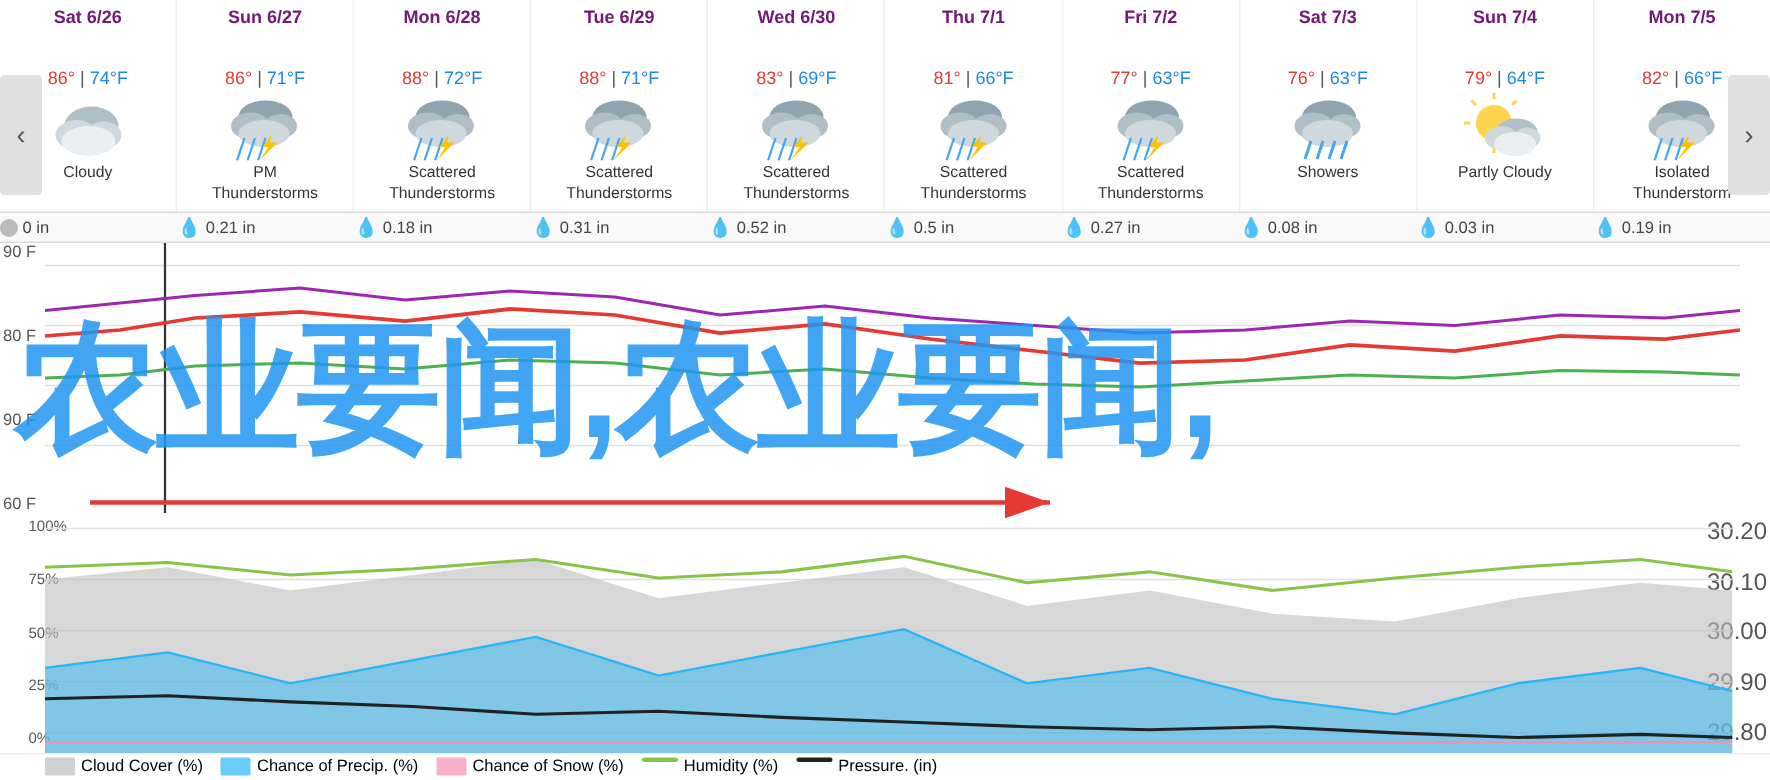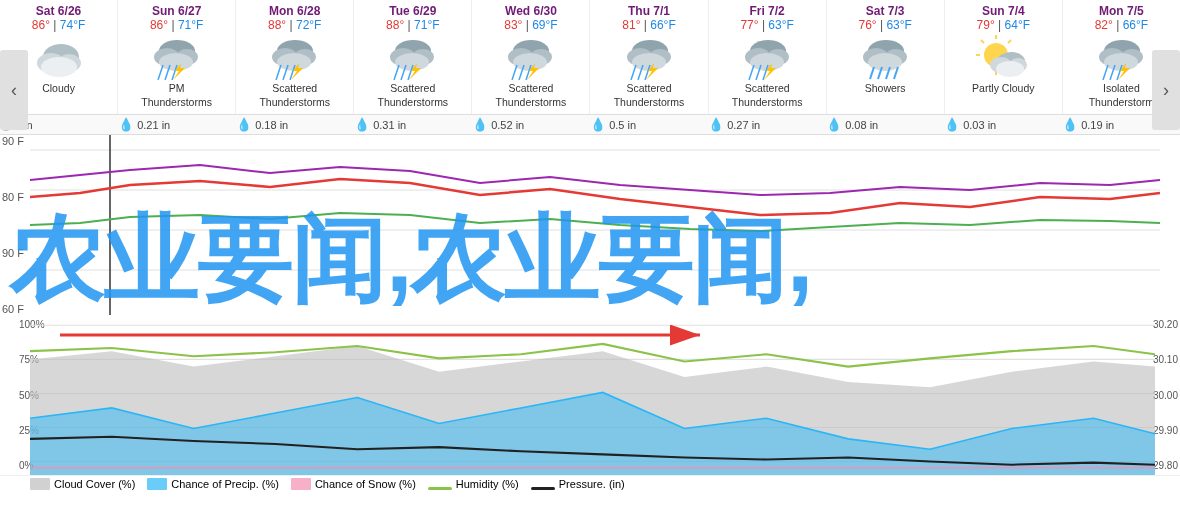--- a/index.html
+++ b/index.html
@@ -57,20 +57,21 @@
     .day-col:last-child { border-right: none; }
 
     .day-name {
       font-size: 12px;
       font-weight: bold;
       color: #701a75;
     }
 
     .day-temps {
       font-size: 12px;
+      margin-top: 27px;
     }
     .temp-high { color: #e53935; }
     .temp-low { color: #1e88e5; }
 
     .weather-icon {
       width: 60px;
       height: 50px;
       display: flex;
       align-items: center;
       justify-content: center;
@@ -161,21 +162,21 @@
       position: absolute;
       top: 320px;
       left: 60px;
       width: 650px;
       height: 30px;
       pointer-events: none;
       z-index: 6;
     }
     .legend-item {
       display: flex;
-      align-items: flex-end;
+      align-items: flex-start;
       gap: 4px;
     }
     .legend-line {
       width: 24px;
       height: 3px;
       border-radius: 2px;
     }
 
     
     .bottom-chart-area {
@@ -200,21 +201,21 @@
     }
 
     .bottom-y-labels-right {
       position: absolute;
       right: 2px;
       top: 0;
       height: 100%;
       display: flex;
       flex-direction: column;
       justify-content: space-between;
-      font-size: 10px;
+      font-size: 16px;
       color: #555;
       padding: 4px 0;
       text-align: right;
     }
 
     
     .bottom-legend {
       display: flex;
       align-items: center;
       gap: 12px;

